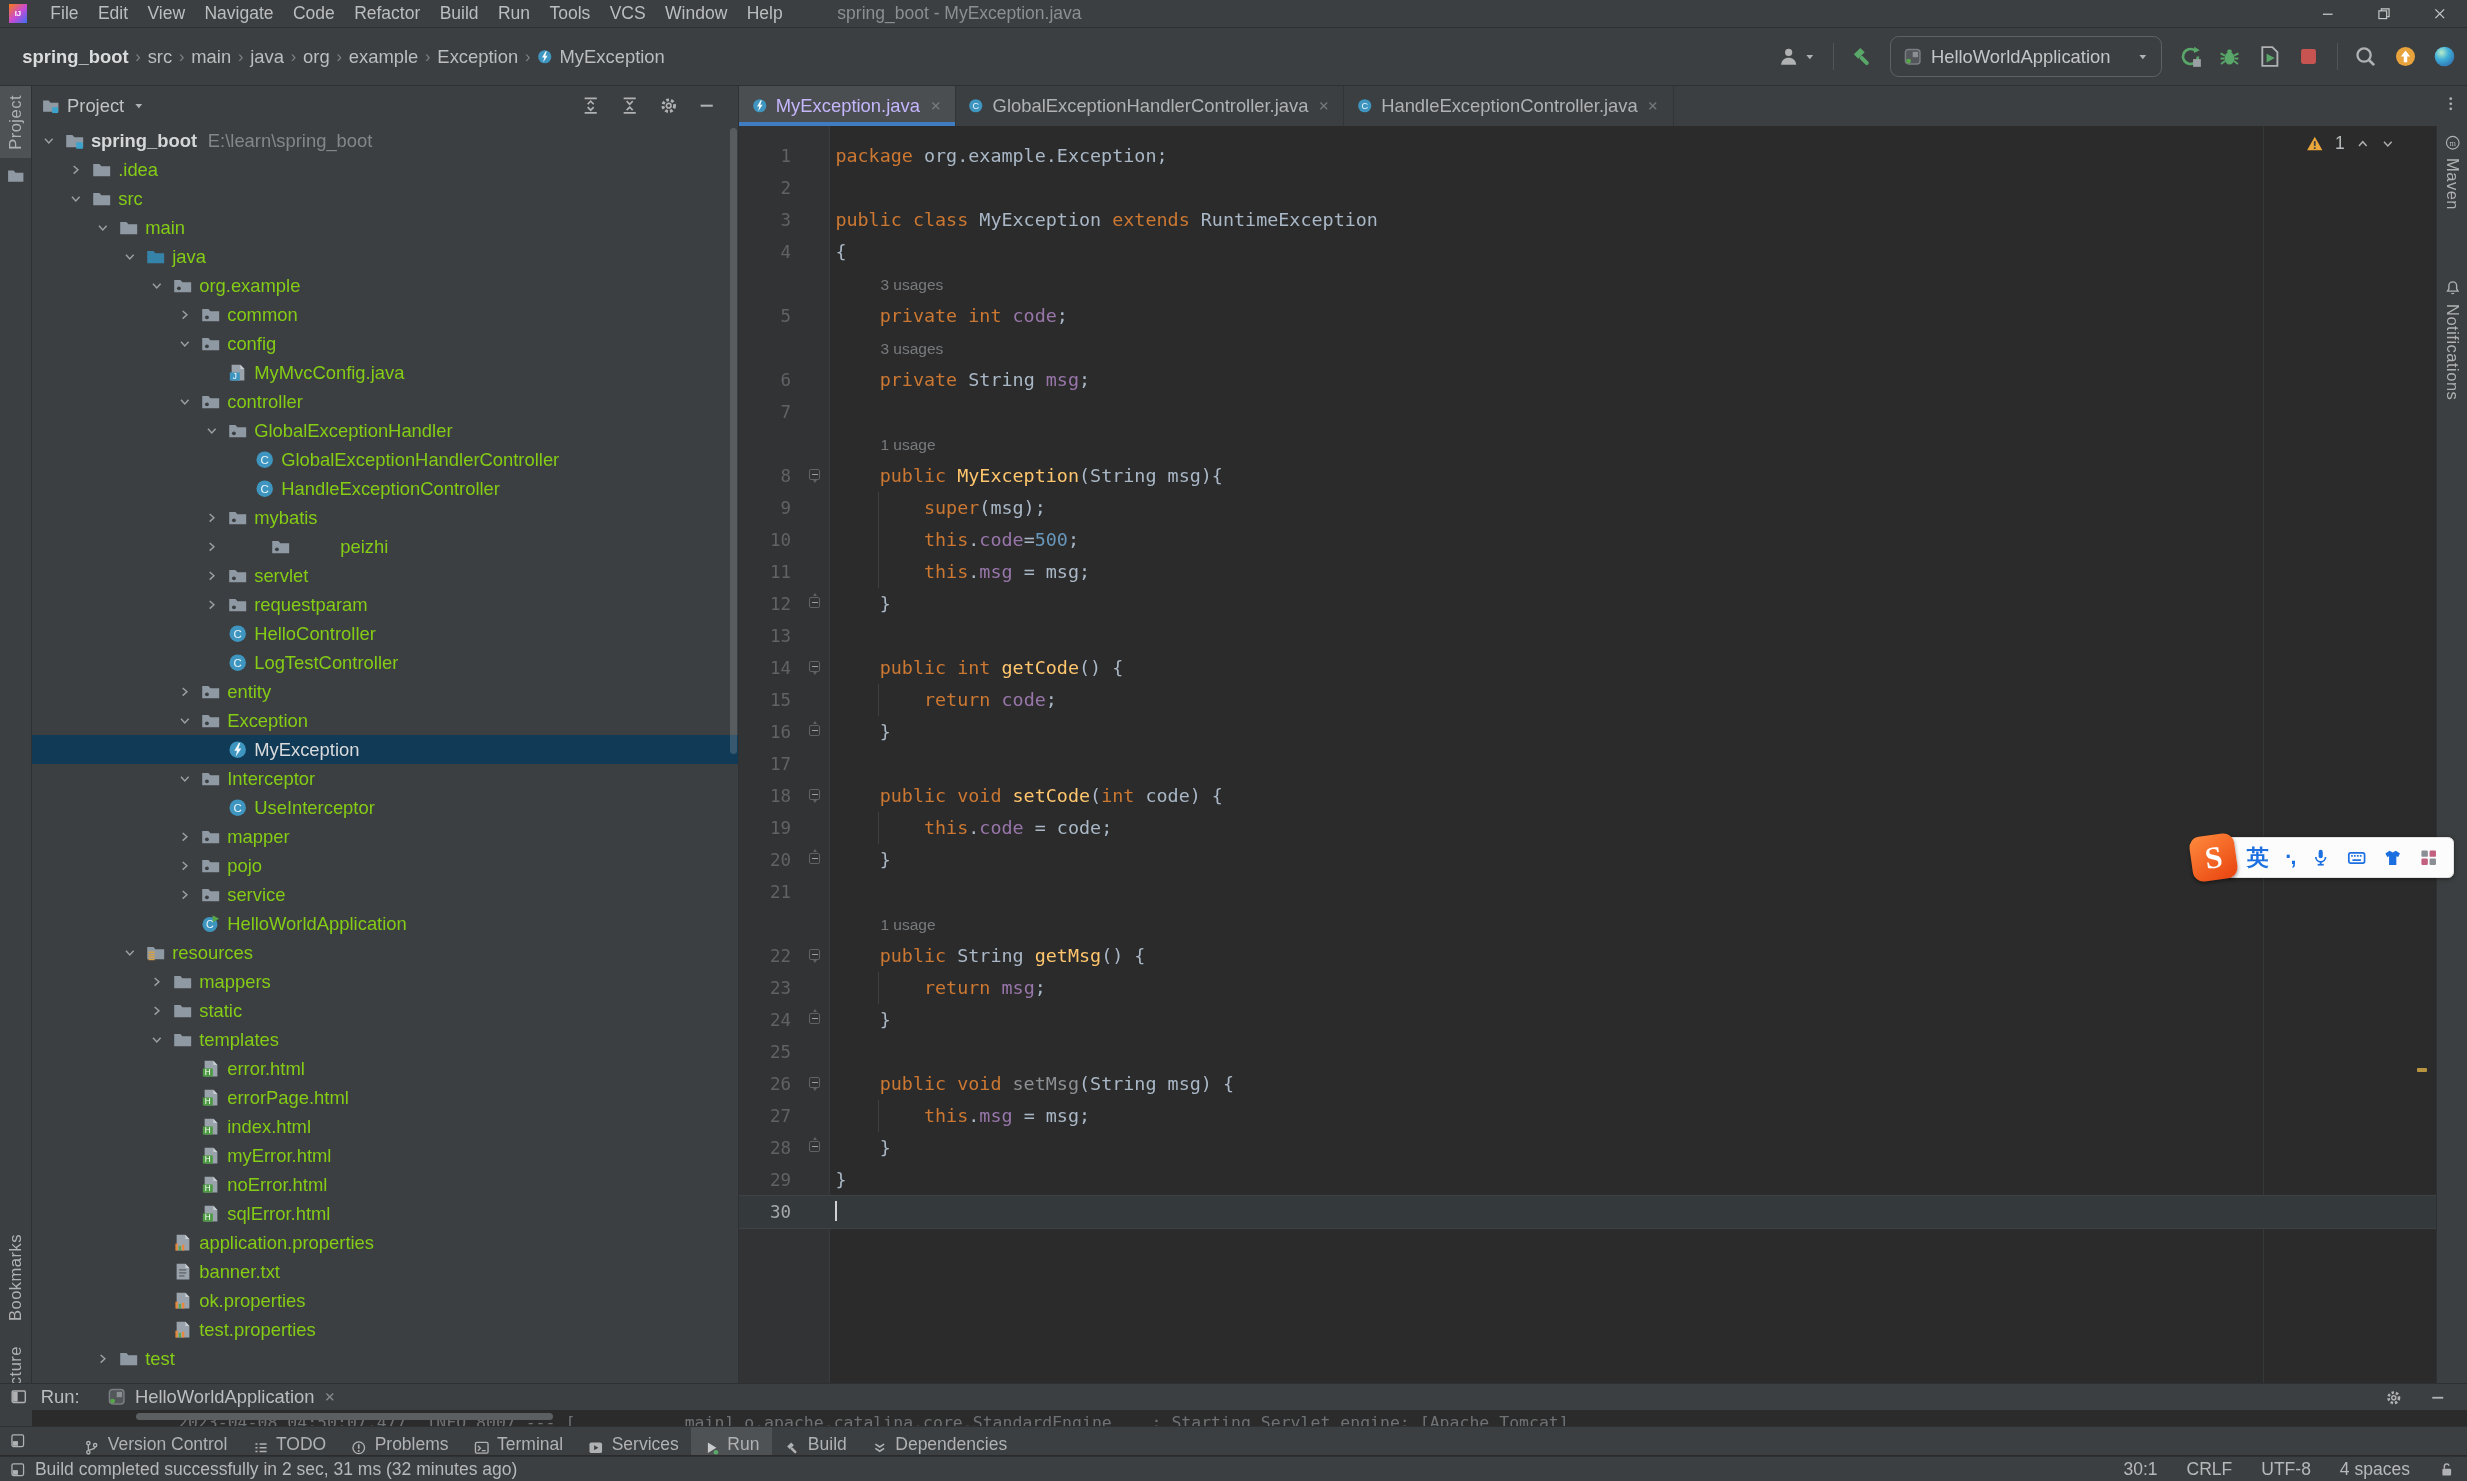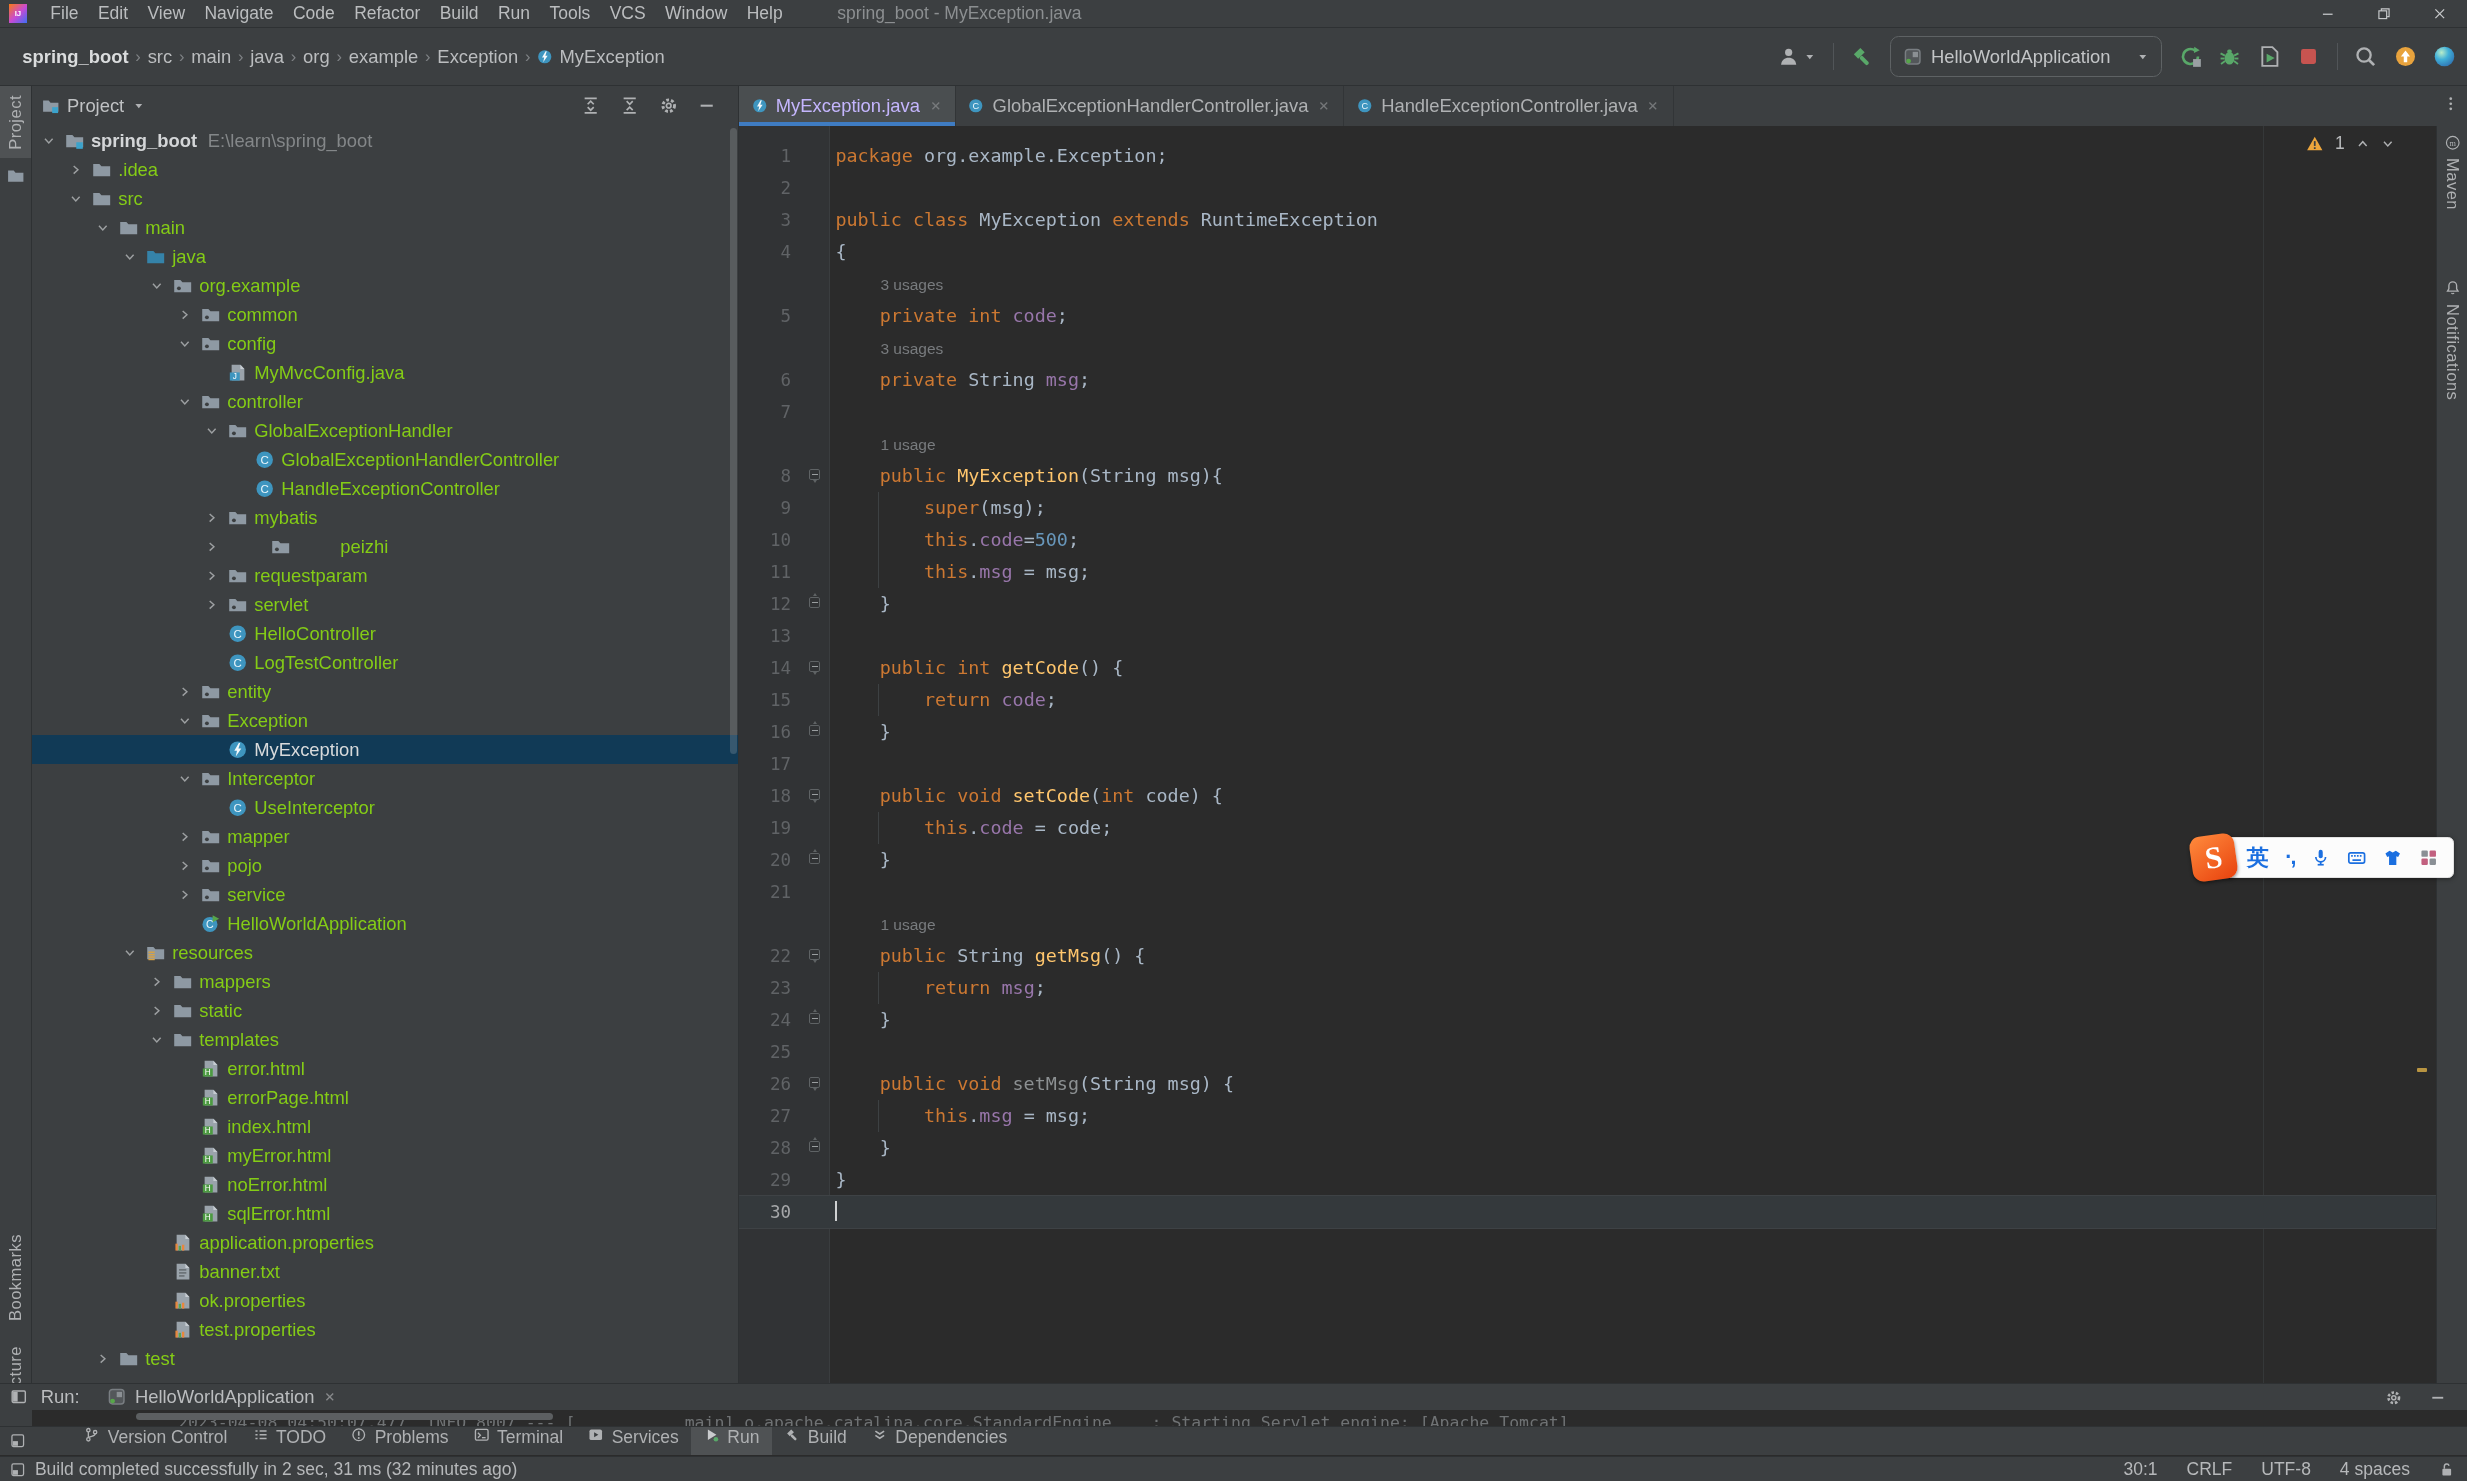--- a/index.html
+++ b/index.html
@@ -90,21 +90,21 @@
   .run-tab{display:flex;align-items:center;gap:8.7px;color:#BBBDBF;margin-left:13.6px;}
   .runpanel-icons{position:absolute;right:21.3px;top:4.9px;display:flex;gap:27px;}
   .console{position:absolute;left:32px;right:0;top:26px;height:17.5px;background:#2B2B2B;overflow:hidden;}
   .console-text{position:absolute;left:146px;top:1px;font-family:"DejaVu Sans Mono",monospace;font-size:16.5px;line-height:23px;color:#6F7274;white-space:pre;}
   .hthumb{position:absolute;left:104px;top:2.9px;width:417px;height:6.8px;background:#5C5F61;border-radius:3.9px;}
 
   
   .twbar{position:absolute;left:0;right:0;top:1426px;height:29px;background:#3C3F41;border-top:1px solid #2E3133;display:flex;align-items:center;font-size:17.5px;color:#AFB1B3;box-sizing:border-box;}
   .tw-switcher{padding:0 9.7px 0 9.7px;display:flex;align-items:center;}
   .tw-items{display:flex;height:100%;margin-left:37px;}
-  .tw-item{display:flex;align-items:flex-start;gap:7.8px;padding:0 12.6px;height:100%;cursor:default;}
+  .tw-item{display:flex;align-items:flex-end;gap:7.8px;padding:0 12.6px;height:100%;cursor:default;}
   .tw-item.active{background:rgba(255,255,255,0.10);}
 
   
   .statusbar{position:absolute;left:0;right:0;top:1456px;height:26px;background:#3C3F41;border-top:1px solid #2E3133;display:flex;align-items:center;font-size:17.5px;color:#B6B8BA;box-sizing:border-box;}
   .status-msg{display:flex;align-items:center;gap:9.7px;padding-left:9.7px;}
   .status-right{margin-left:auto;display:flex;align-items:center;gap:29px;padding-right:13.6px;}
 
   
   .ime{position:absolute;left:2191px;top:835px;display:flex;align-items:center;z-index:50;}
   .ime-logo{width:45px;height:45px;background:linear-gradient(150deg,#FF8A3C,#E8420E);border-radius:10.7px;color:#fff;font-weight:bold;font-size:31px;font-family:"Liberation Serif",serif;display:flex;align-items:center;justify-content:center;transform:rotate(-8deg);box-shadow:0 1.9px 3.9px rgba(0,0,0,.45);z-index:2;}
@@ -627,35 +627,35 @@
           <svg viewBox="0 0 16 16" xmlns="http://www.w3.org/2000/svg">
             <path d="M5.5 3.5 10.5 8 5.5 12.5" fill="none" stroke="#9DA0A2" stroke-width="1.7"></path>
           </svg>
         </span>
         <span class="ico">
           <svg viewBox="0 0 16 16" xmlns="http://www.w3.org/2000/svg">
             <path d="M1 3.2h5.1l1.7 2H15v8.3H1z" fill="#8E99A3"></path>
             <circle cx="4.9" cy="10.2" r="1.6" fill="#3C3F41"></circle>
           </svg>
         </span>
+        <span class="tlabel">servlet</span>
+      </div>
+      <div class="trow" style="padding-left: 173px;">
+        <span class="tchev">
+          <svg viewBox="0 0 16 16" xmlns="http://www.w3.org/2000/svg">
+            <path d="M5.5 3.5 10.5 8 5.5 12.5" fill="none" stroke="#9DA0A2" stroke-width="1.7"></path>
+          </svg>
+        </span>
+        <span class="ico">
+          <svg viewBox="0 0 16 16" xmlns="http://www.w3.org/2000/svg">
+            <path d="M1 3.2h5.1l1.7 2H15v8.3H1z" fill="#8E99A3"></path>
+            <circle cx="4.9" cy="10.2" r="1.6" fill="#3C3F41"></circle>
+          </svg>
+        </span>
         <span class="tlabel">requestparam</span>
-      </div>
-      <div class="trow" style="padding-left: 173px;">
-        <span class="tchev">
-          <svg viewBox="0 0 16 16" xmlns="http://www.w3.org/2000/svg">
-            <path d="M5.5 3.5 10.5 8 5.5 12.5" fill="none" stroke="#9DA0A2" stroke-width="1.7"></path>
-          </svg>
-        </span>
-        <span class="ico">
-          <svg viewBox="0 0 16 16" xmlns="http://www.w3.org/2000/svg">
-            <path d="M1 3.2h5.1l1.7 2H15v8.3H1z" fill="#8E99A3"></path>
-            <circle cx="4.9" cy="10.2" r="1.6" fill="#3C3F41"></circle>
-          </svg>
-        </span>
-        <span class="tlabel">servlet</span>
       </div>
       <div class="trow" style="padding-left: 173px;">
         <span class="tchev"></span>
         <span class="ico">
           <svg viewBox="0 0 16 16" xmlns="http://www.w3.org/2000/svg" style="font-size:19px">
             <circle cx="8" cy="8" r="6.8" fill="#3E95BF"></circle>
             <text x="8" y="11.2" text-anchor="middle" font-size="9.5" font-family="Liberation Sans,sans-serif" fill="#EAF6FC">C</text>
           </svg>
         </span>
         <span class="tlabel">HelloController</span>

